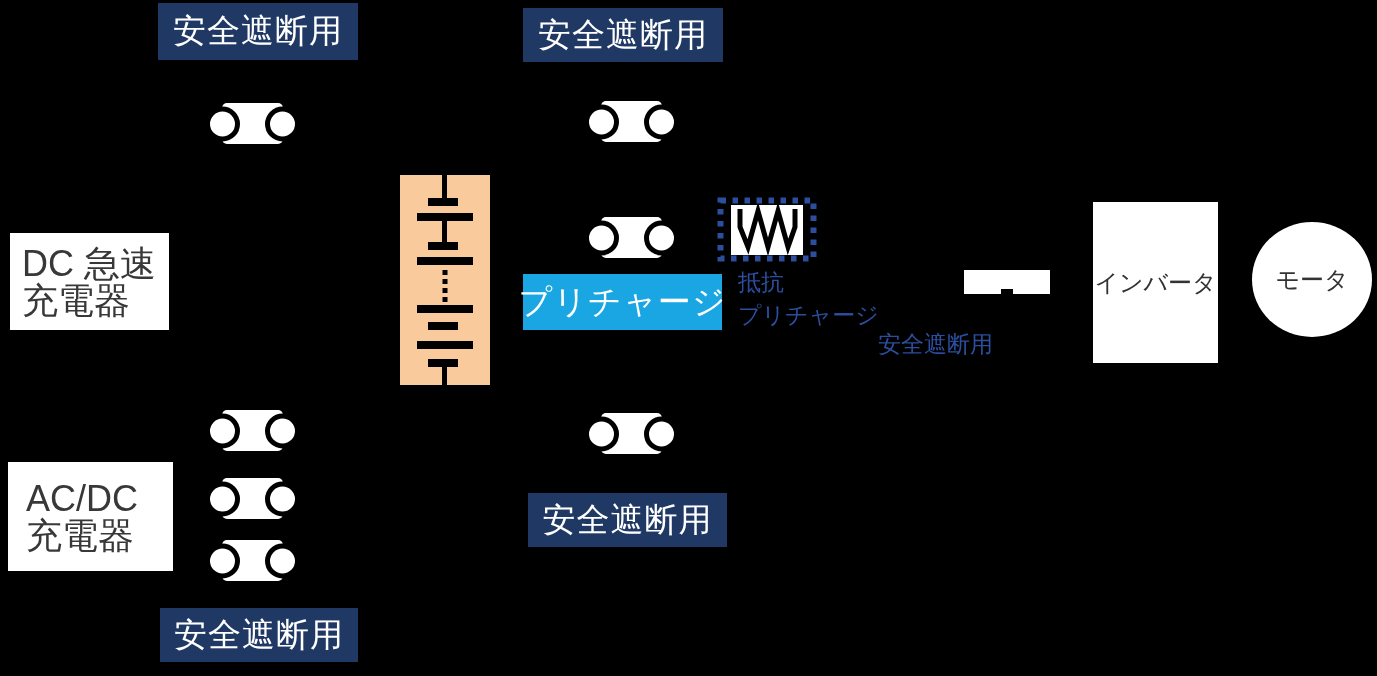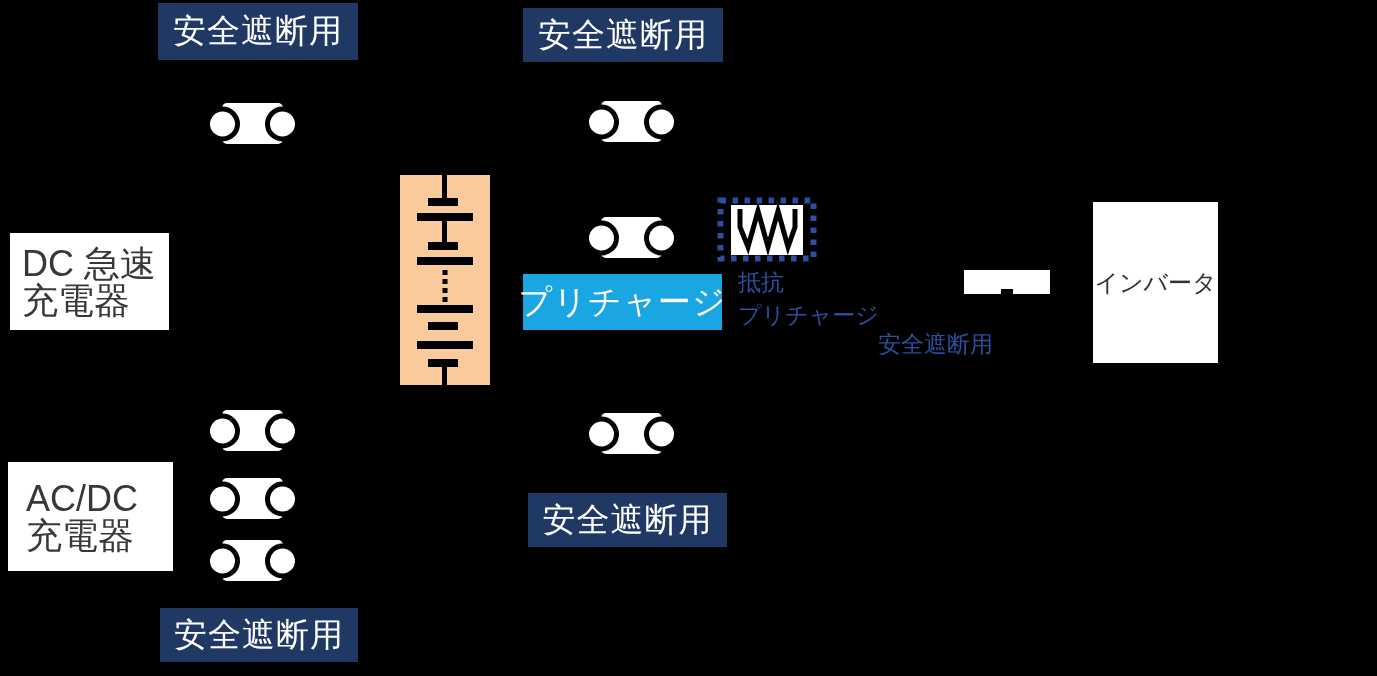--- a/index.html
+++ b/index.html
@@ -192,14 +192,17 @@
 
   <div class="capacitor">
     <div class="capacitor-gap"></div>
   </div>
   <div class="blue-note" style="left:878px;top:328px">安全遮断用</div>
 
   <div class="inverter">
     <span>インバータ</span>
   </div>
 
+  <div class="motor">
+    <span>モータ</span>
+  </div>
 
 </div>
 
 </body></html>

